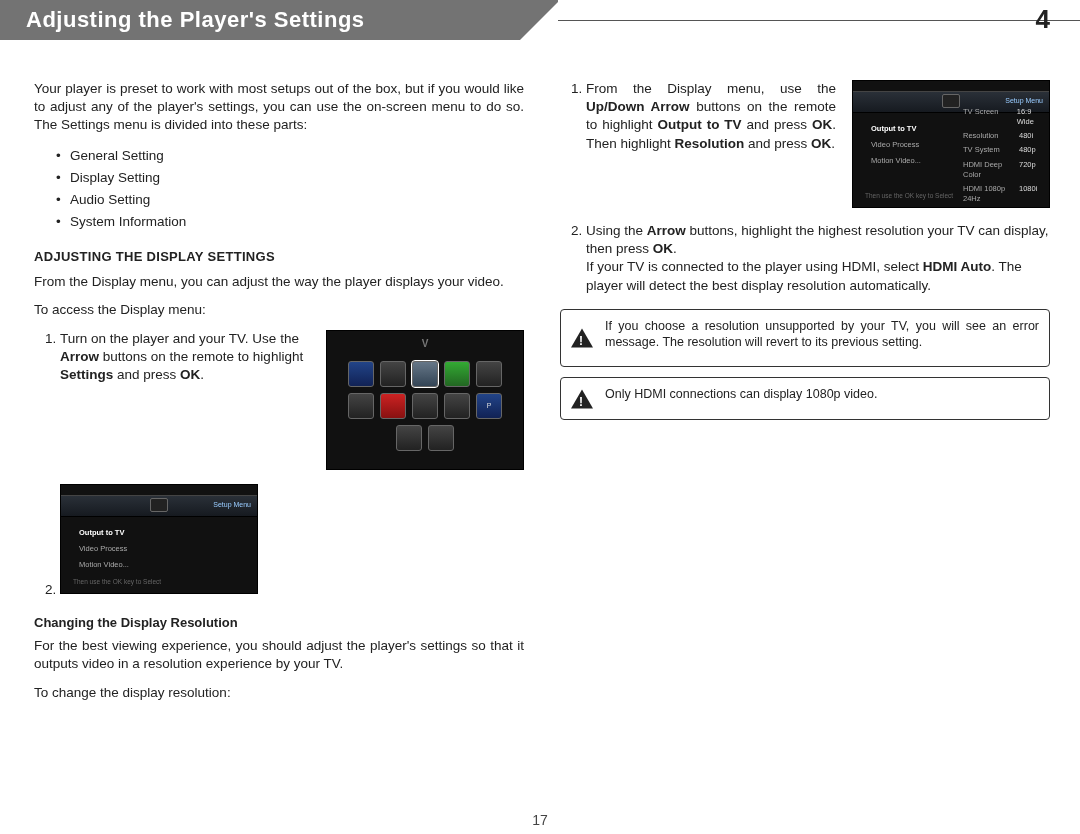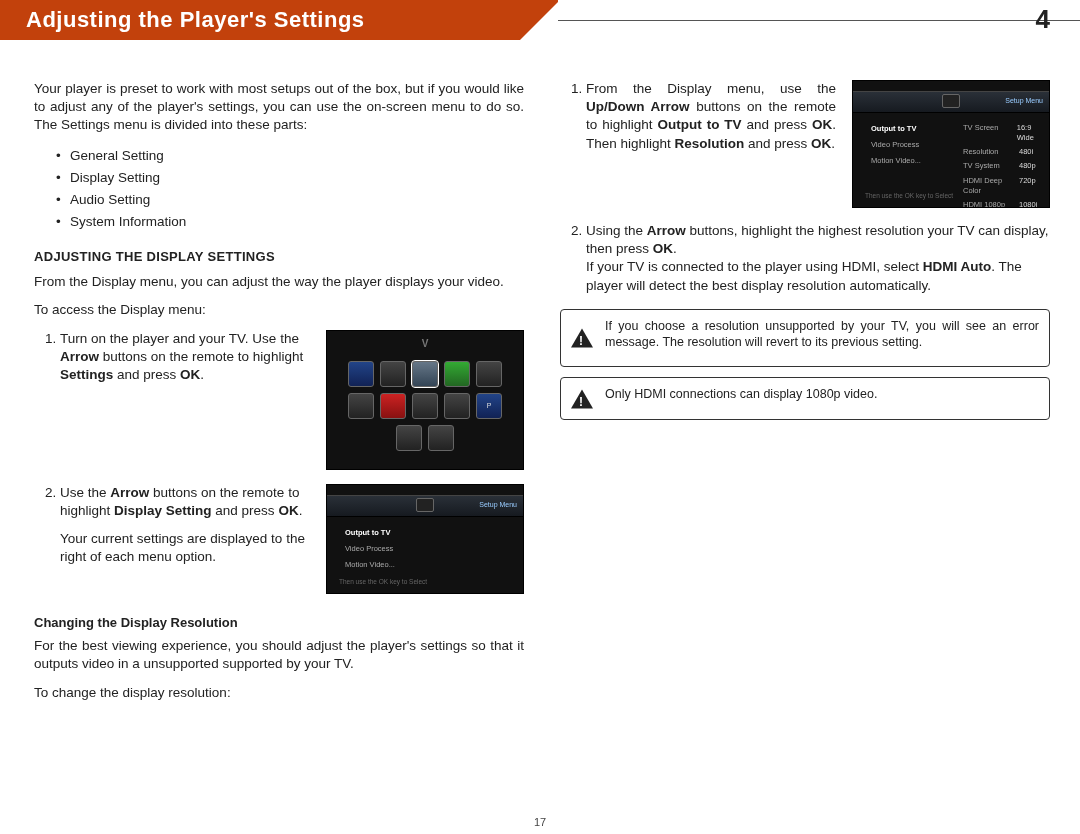--- a/index.html
+++ b/index.html
@@ -8,21 +8,21 @@
     width: 1080px;
     height: 834px;
     background: #fff;
     color: #222;
     font-size: 13.5px;
     line-height: 1.35;
     position: relative;
   }
   .header-band {
     height: 40px;
-    background: #c2410c;
+    background: #737373;
     display: flex;
     align-items: center;
     position: relative;
   }
   .header-title {
     color: #fff;
     font-family: "Arial Black", Arial, sans-serif;
     font-weight: 900;
     font-size: 22px;
     letter-spacing: 0.5px;
@@ -120,21 +120,21 @@
     position:absolute; top:10px; left:0; right:0; height:22px;
     background: linear-gradient(#2a3038,#161a20);
     border-top:1px solid #444; border-bottom:1px solid #000;
   }
   .menu-header .center-icon{
     position:absolute;left:50%;top:2px;transform:translateX(-50%);
     width:18px;height:14px;background:#222;border:1px solid #666;border-radius:2px;
   }
   .menu-header .setup{ position:absolute; right:6px; top:4px; color:#9cf; font-size:7px; }
   .menu-right {
-    position:absolute; top:40px; left:110px; font-size:7.5px; color:#aaa;
+    position:absolute; top:24px; left:110px; font-size:7.5px; color:#aaa;
   }
   .menu-right .row { display:flex; gap:8px; padding:2px 0; }
   .menu-right .row .l{ width:48px; }
   .menu-right .row .v{ color:#ddd; }
   .footer-hint { position:absolute; bottom:6px; left:12px; right:12px; color:#666; font-size:6.5px; }
   .note-box {
     border: 1px solid #333;
     border-radius: 4px;
     padding: 8px 10px 16px 44px;
     position: relative;
@@ -153,21 +153,21 @@
   }
   .note-box .tri::after {
     content:"!"; position:absolute; left:-3px; top:5px; color:#fff;
     font-weight:bold; font-size:12px;
   }
   .footer-page {
     position: absolute;
     bottom: 4px;
     left: 50%;
     transform: translateX(-50%);
-    font-size: 11px;
+    font-size: 14px;
     color: #444;
   }
   b { font-weight: bold; }
 </style>
 </head>
 <body>
 
 <div class="header-band">
   <span class="header-title">Adjusting the Player's Settings</span>
   <div class="header-diag"></div>
@@ -211,42 +211,38 @@
                 <div class="cell"></div>
               <div class="cell blue">P</div>
                 <div class="cell"></div>
                 <div class="cell"></div>
             </div>
           </div>
         </div>
       </li>
       <li>
         <div class="step-row">
-          <div class="step-text">
-            <p><span>Use the </span><b>Arrow</b><span> buttons on the remote to highlight </span><b>Display Setting</b><span> and press </span><b>OK</b><span>.</span></p>
-            <p style="margin-top:10px">Your current settings are displayed to the right of each menu option.</p>
-          </div>
           <div class="screenshot short">
             <div class="menu-header">
               <div class="center-icon"></div>
               <span class="setup">Setup Menu</span>
             </div>
             <div class="menu-list">
               <div class="sel">Output to TV</div>
               <div>Video Process</div>
               <div>Motion Video...</div>
             </div>
             <div class="footer-hint">Then use the OK key to Select</div>
           </div>
         </div>
       </li>
     </ol>
 
     <div class="sub-head">Changing the Display Resolution</div>
-    <p class="body justify">For the best viewing experience, you should adjust the player's settings so that it outputs video in a unsupported supported by your TV.</p>
+    <p class="body justify">For the best viewing experience, you should adjust the player's settings so that it outputs video in a resolution experience by your TV.</p>
     <p class="body">To change the display resolution:</p>
   </div>
 
   <div class="col">
     <ol class="steps">
       <li>
         <div class="step-row">
           <div class="step-text" style="text-align:justify">
             <span>From the Display menu, use the </span><b>Up/Down Arrow</b><span> buttons on the remote to highlight </span><b>Output to TV</b><span> and press </span><b>OK</b><span>. Then highlight </span><b>Resolution</b><span> and press </span><b>OK</b><span>.</span>
           </div>

